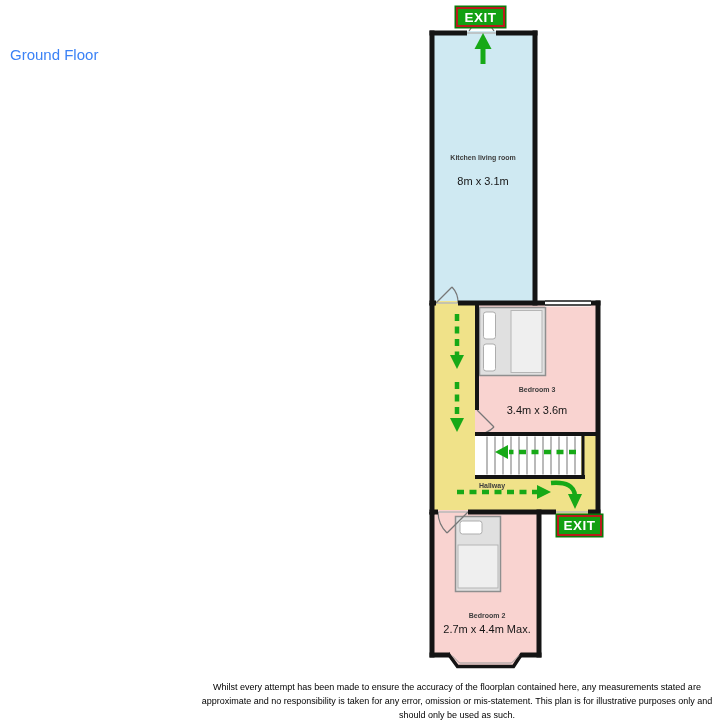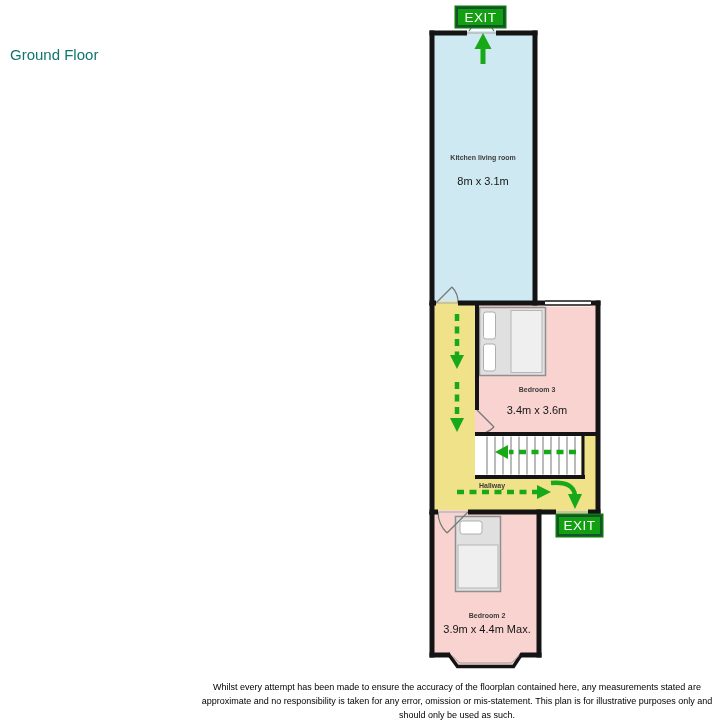--- a/index.html
+++ b/index.html
@@ -2,26 +2,26 @@
 <html><head>
 <meta charset="utf-8">
 <style>
   html,body{margin:0;padding:0;background:#fff;}
   .stage{
     position:relative;width:720px;height:720px;background:#fff;overflow:hidden;
     font-family:"Liberation Sans",sans-serif;
   }
   .plan{position:absolute;left:0;top:0;}
   .page-title{
-    position:absolute;left:10px;top:46px;font-size:15px;color:#0f766e;
+    position:absolute;left:10px;top:46px;font-size:15px;color:#3b82f6;
   }
   .exit-sign{
     position:absolute;display:flex;align-items:center;justify-content:center;
-    background:#12a012;color:#fff;font-weight:400;font-size:13.5px;
-    letter-spacing:.5px;border:2px solid #14532d;box-shadow:0 0 0 1.5px #0a7a0a;
+    background:#12a012;color:#fff;font-weight:700;font-size:13.5px;
+    letter-spacing:.5px;border:2px solid #b91c1c;box-shadow:0 0 0 1.5px #0a7a0a;
     box-sizing:border-box;
   }
   .room-label{
     position:absolute;transform:translateX(-50%);white-space:nowrap;text-align:left;
   }
   .room-name{font-size:7px;font-weight:bold;color:#3d3d3d;}
   .room-dims{font-size:11px;color:#161616;}
   .disclaimer{
     position:absolute;left:157px;top:680px;width:600px;text-align:center;
     font-size:9px;line-height:14px;color:#000;
@@ -161,21 +161,21 @@
 
   <div class="room-label room-name" style="left:483px;top:154px">Kitchen living room</div>
   <div class="room-label room-dims" style="left:483px;top:175px">8m x 3.1m</div>
 
   <div class="room-label room-name" style="left:537px;top:386px">Bedroom 3</div>
   <div class="room-label room-dims" style="left:537px;top:404px">3.4m x 3.6m</div>
 
   <div class="room-label room-name" style="left:492px;top:482px">Hallway</div>
 
   <div class="room-label room-name" style="left:487px;top:612px">Bedroom 2</div>
-  <div class="room-label room-dims" style="left:487px;top:623px">3.9m x 4.4m Max.</div>
+  <div class="room-label room-dims" style="left:487px;top:623px">2.7m x 4.4m Max.</div>
 
   <div class="disclaimer">
     <div>Whilst every attempt has been made to ensure the accuracy of the floorplan contained here, any measurements stated are</div>
     <div>approximate and no responsibility is taken for any error, omission or mis-statement. This plan is for illustrative purposes only and</div>
     <div>should only be used as such.</div>
   </div>
 
 </div>
 
 </body></html>

